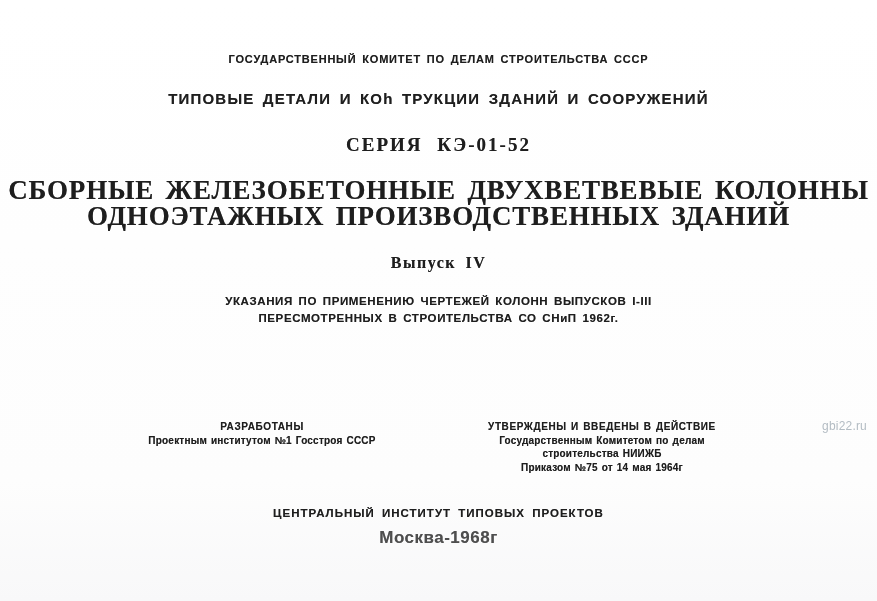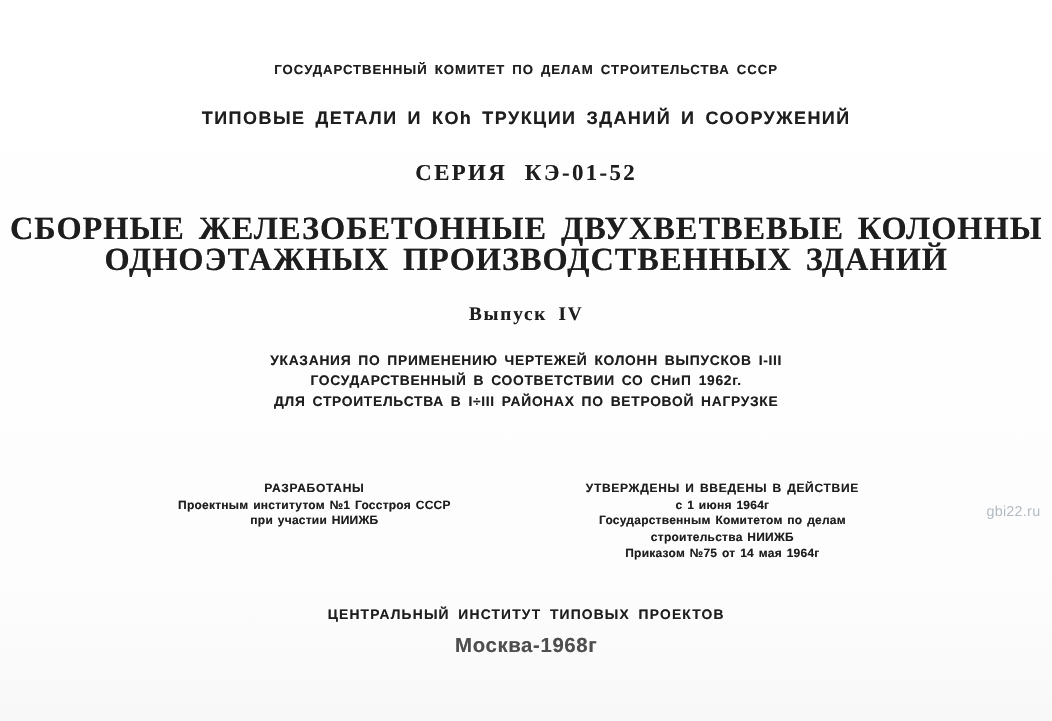--- a/index.html
+++ b/index.html
@@ -48,21 +48,21 @@
   .developed {
     position: absolute; top: 401px; left: 0; width: 524px;
     text-align: center; font-size: 10px; font-weight: 700;
     line-height: 13.5px; letter-spacing: 0.2px; word-spacing: 1px;
   }
   .approved {
     position: absolute; top: 401px; left: 458px; width: 288px;
     text-align: center; font-size: 10px; font-weight: 700;
     line-height: 13.5px; letter-spacing: 0.2px; word-spacing: 1px;
   }
-  .dev-heading { letter-spacing: 0.6px; }
+  .dev-heading { letter-spacing: 0.6px; margin-top: 19px; }
   .watermark {
     position: absolute; top: 419px; right: 10px;
     font-size: 12px; font-weight: 400; color: #b3bcc3;
     letter-spacing: 0.2px;
   }
   .institute {
     top: 507px;
     font-size: 11.5px; font-weight: 700; letter-spacing: 1px; word-spacing: 3px;
   }
   .city-year {
@@ -84,33 +84,30 @@
 
   <div class="line doc-title ink">
     <div>СБОРНЫЕ ЖЕЛЕЗОБЕТОННЫЕ ДВУХВЕТВЕВЫЕ КОЛОННЫ</div>
     <div>ОДНОЭТАЖНЫХ ПРОИЗВОДСТВЕННЫХ ЗДАНИЙ</div>
   </div>
 
   <div class="line issue ink">Выпуск IV</div>
 
   <div class="line subtitle ink">
     <div>УКАЗАНИЯ ПО ПРИМЕНЕНИЮ ЧЕРТЕЖЕЙ КОЛОНН ВЫПУСКОВ I-III</div>
-    <div>ГОСУДАРСТВЕННЫЙ В СООТВЕТСТВИИ СО СНиП 1962г.</div>
-    <div>ДЛЯ СТРОИТЕЛЬСТВА В I÷III РАЙОНАХ ПО ВЕТРОВОЙ НАГРУЗКЕ</div>
+    <div>ПЕРЕСМОТРЕННЫХ В СТРОИТЕЛЬСТВА СО СНиП 1962г.</div>
   </div>
 
   <div class="developed ink">
     <div class="dev-heading">РАЗРАБОТАНЫ</div>
     <div>Проектным институтом №1 Госстроя СССР</div>
-    <div>при участии НИИЖБ</div>
   </div>
 
   <div class="approved ink">
     <div class="dev-heading">УТВЕРЖДЕНЫ И ВВЕДЕНЫ В ДЕЙСТВИЕ</div>
-    <div>с 1 июня 1964г</div>
     <div>Государственным Комитетом по делам</div>
     <div>строительства НИИЖБ</div>
     <div>Приказом №75 от 14 мая 1964г</div>
   </div>
 
   <div class="watermark">gbi22.ru</div>
 
   <div class="line institute ink">ЦЕНТРАЛЬНЫЙ ИНСТИТУТ ТИПОВЫХ ПРОЕКТОВ</div>
 
   <div class="line city-year ink">Москва-1968г</div>

